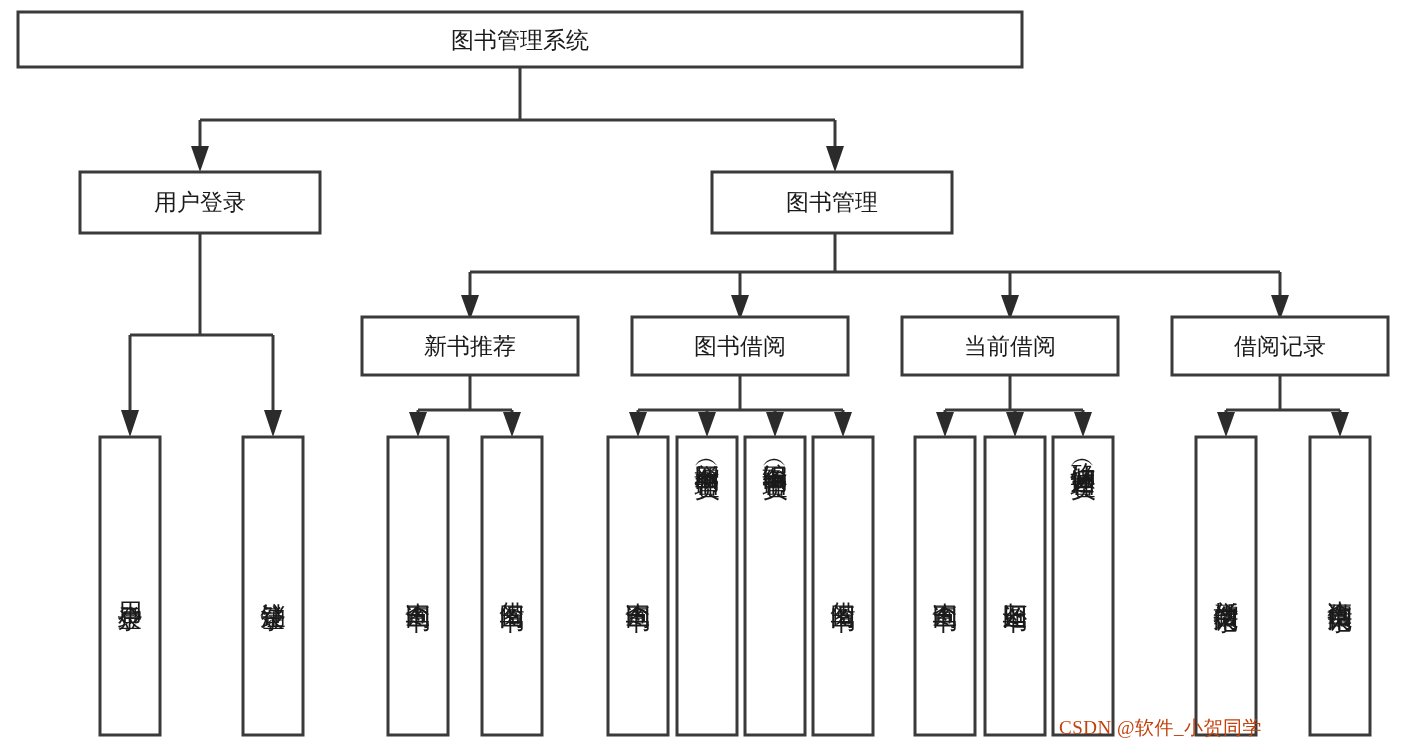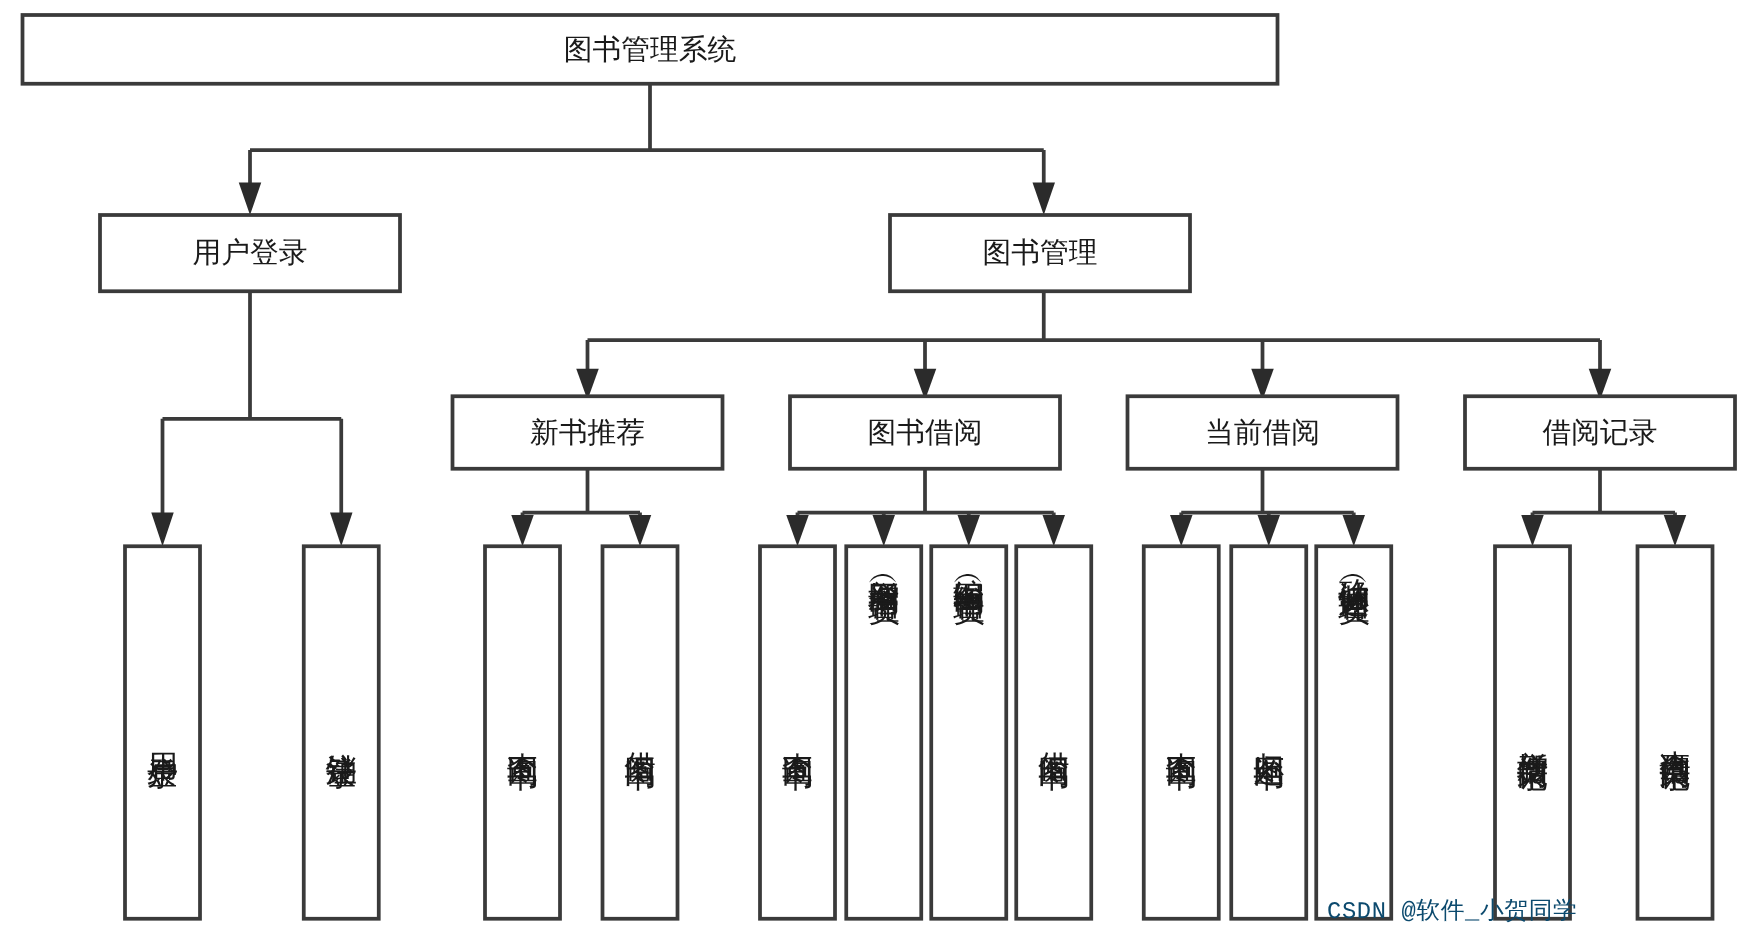--- a/index.html
+++ b/index.html
@@ -63,23 +63,23 @@
     line-height: 1.08;
     letter-spacing: 2px;
     color: #1a1a1a;
     white-space: nowrap;
     text-align: center;
   }
   .watermark {
     position: absolute;
     right: 8px;
     bottom: 6px;
-    font-family: Liberation Mono, monospace;
+    font-family: Liberation Serif, serif;
     font-size: 19px;
-    color: #0c4a6e;
+    color: #c2410c;
     white-space: nowrap;
     letter-spacing: 0.5px;
     margin-top: 24px;
   }
 </style>
 </head>
 <body>
 
 <div id="diagram-root">
 

